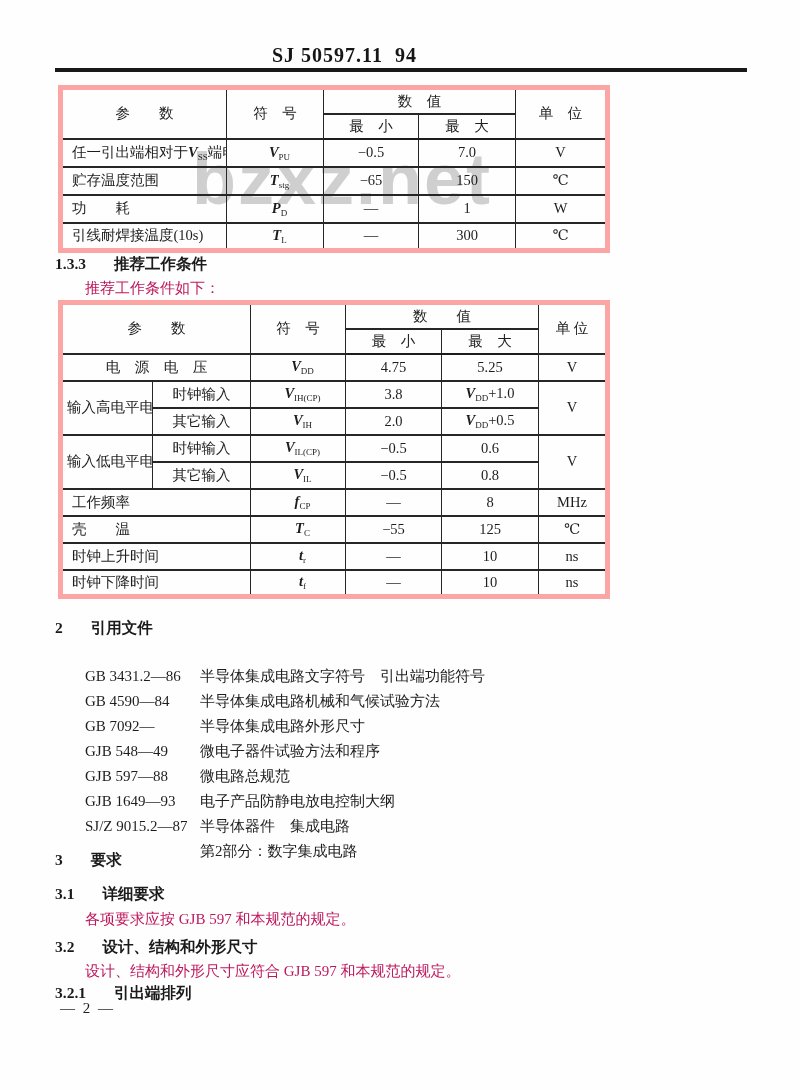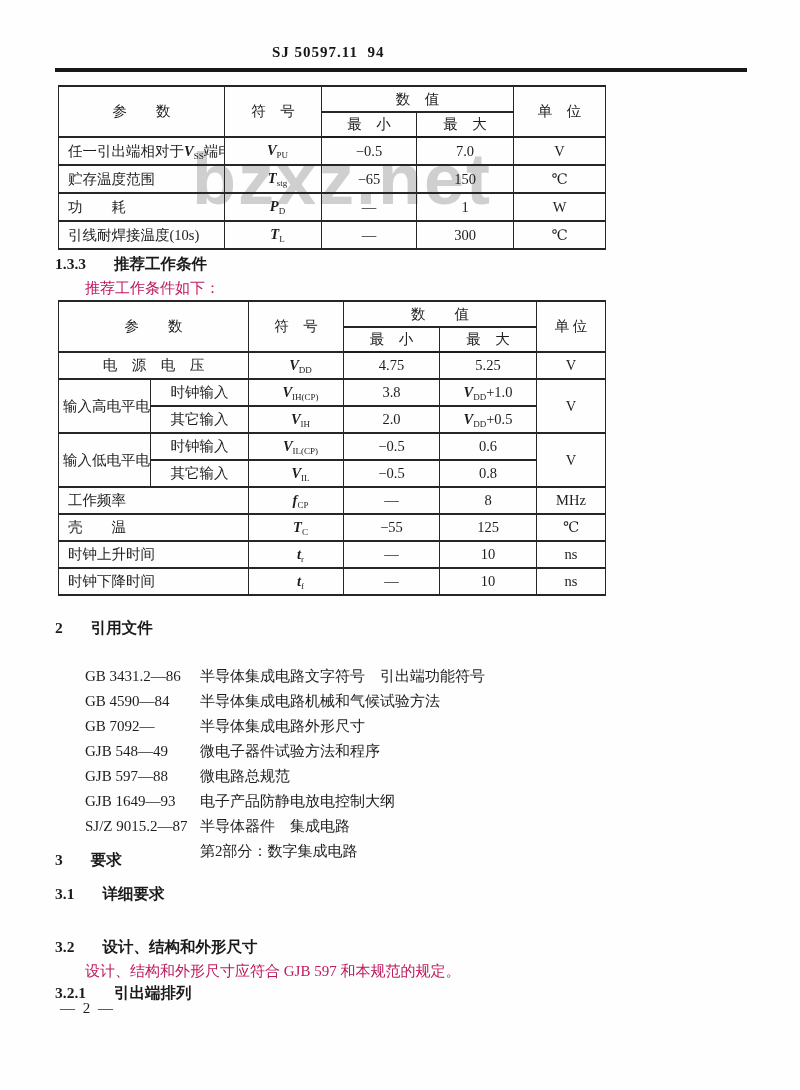--- a/index.html
+++ b/index.html
@@ -6,39 +6,39 @@
   html,body { background:#ffffff; }
   .page {
     position:relative; width:800px; height:1090px;
     background:#fefefe; overflow:hidden;
     color:#1d1d1d;
     font-family:"Liberation Serif","DejaVu Serif",serif;
   }
   .doc-header {
     position:absolute; top:44px; left:272px;
     font-family:"Liberation Serif","DejaVu Serif",serif;
-    font-size:15px; font-weight:bold; letter-spacing:1px; white-space:pre;
+    font-size:20px; font-weight:bold; letter-spacing:1px; white-space:pre;
     color:#161616;
   }
   .header-rule {
     position:absolute; top:68px; left:55px; width:692px; height:4px;
     background:#181818; z-index:2;
   }
   .watermark {
     position:absolute; top:138px; left:192px; z-index:1;
     font-family:"Liberation Sans","DejaVu Sans",sans-serif;
     font-size:72px; font-weight:bold; letter-spacing:2px;
     color:#cfcfcf; user-select:none;
   }
   .spec-table {
     position:absolute; left:58px; z-index:2;
     border-collapse:collapse; table-layout:fixed;
     background:transparent;
     font-size:14.5px; color:#1d1d1d;
-    border:1px solid #fca5a5;
+    border:5px solid #fca5a5;
   }
   .spec-table td {
     border:1.5px solid #262626;
     border-top-width:2px; border-bottom-width:2px;
     text-align:center; vertical-align:middle;
     padding:0 4px; overflow:hidden; white-space:nowrap;
   }
   .spec-table td.left { text-align:left; padding-left:9px; }
   .spec-table td.sym-cell { text-align:center; padding-left:13px; }
   .t1 { top:85px; width:547px; }
@@ -256,20 +256,21 @@
         <span>第2部分：数字集成电路</span>
       </div>
   </div>
 
   <div class="heading" style="top:850px">
     <span class="hnum">3</span><span>要求</span>
   </div>
   <div class="heading" style="top:884px">
     <span class="hnum">3.1</span><span>详细要求</span>
   </div>
+  <div class="body-text" style="top:910px">各项要求应按 GJB 597 和本规范的规定。</div>
   <div class="heading" style="top:937px">
     <span class="hnum">3.2</span><span>设计、结构和外形尺寸</span>
   </div>
   <div class="body-text" style="top:962px">设计、结构和外形尺寸应符合 GJB 597 和本规范的规定。</div>
   <div class="heading" style="top:983px">
     <span class="hnum">3.2.1</span><span>引出端排列</span>
   </div>
 
   <div class="page-number">— 2 —</div>
 

